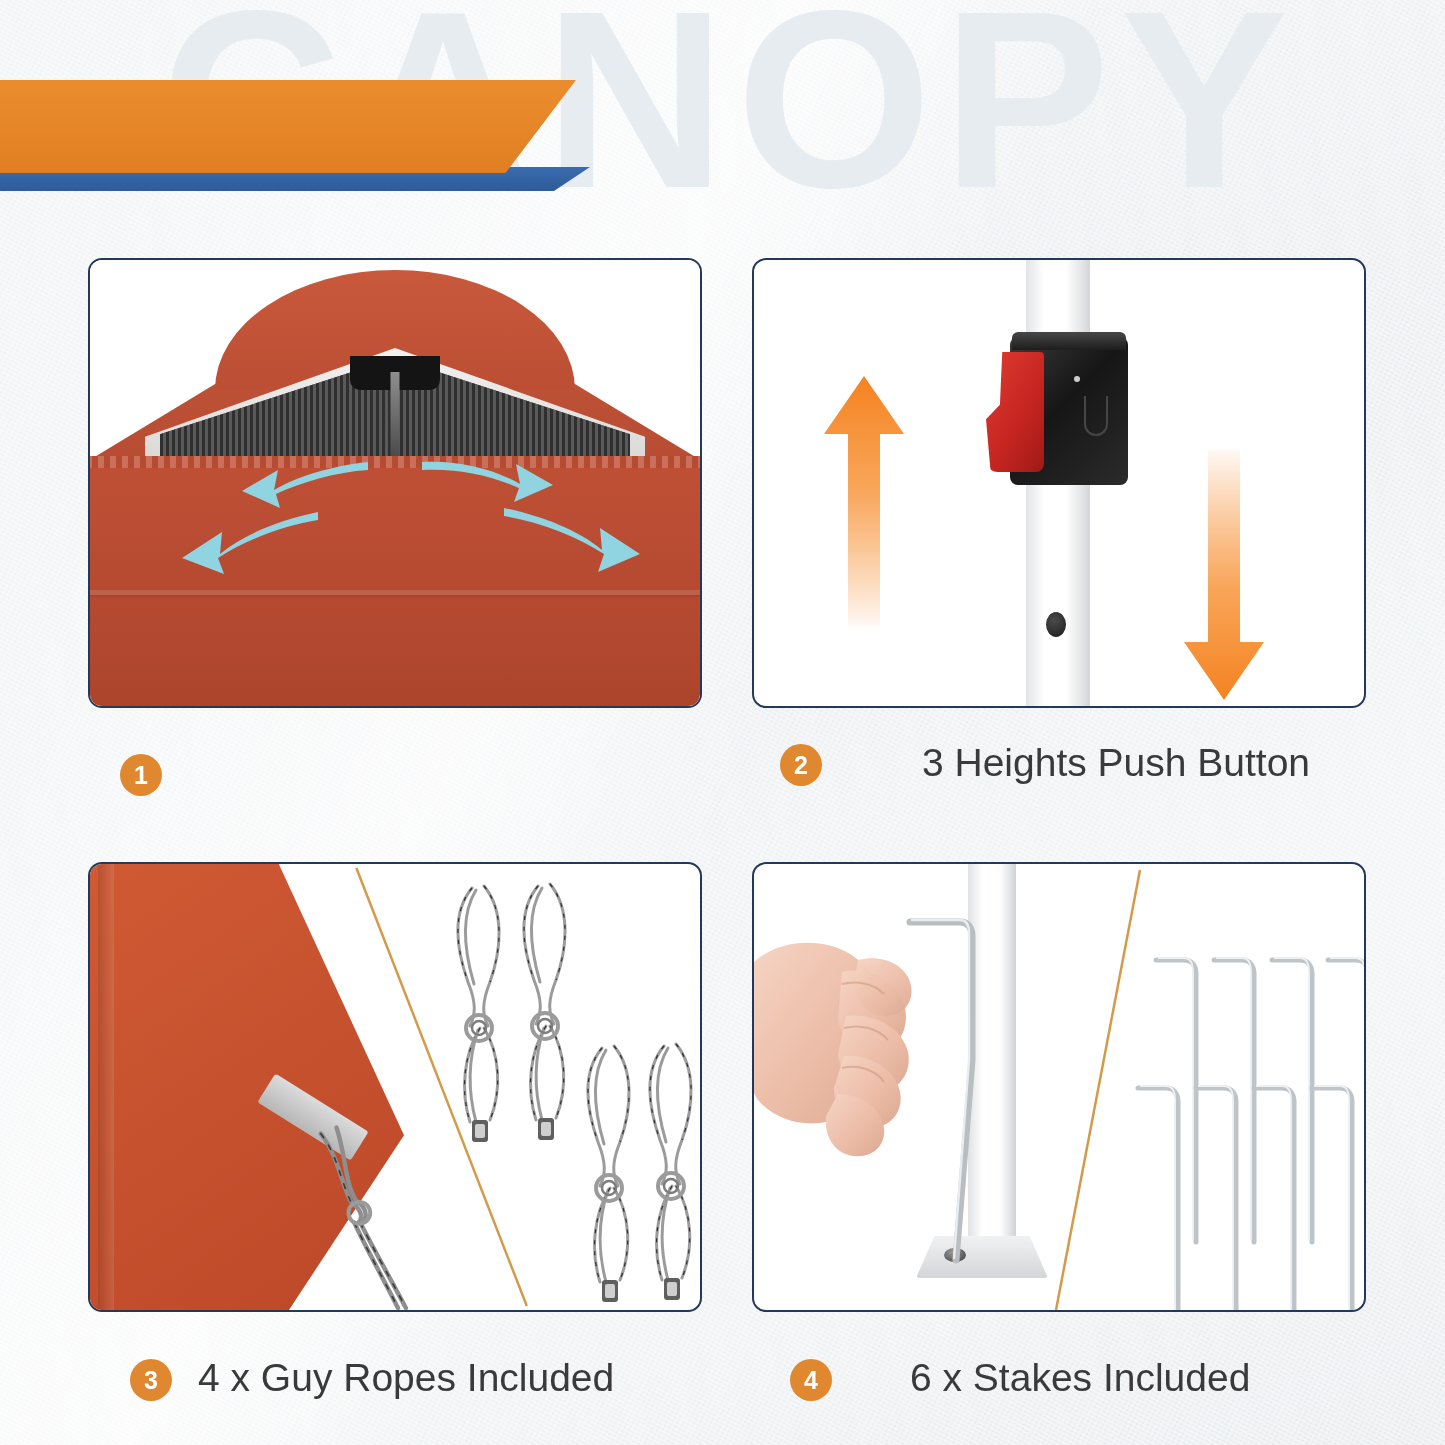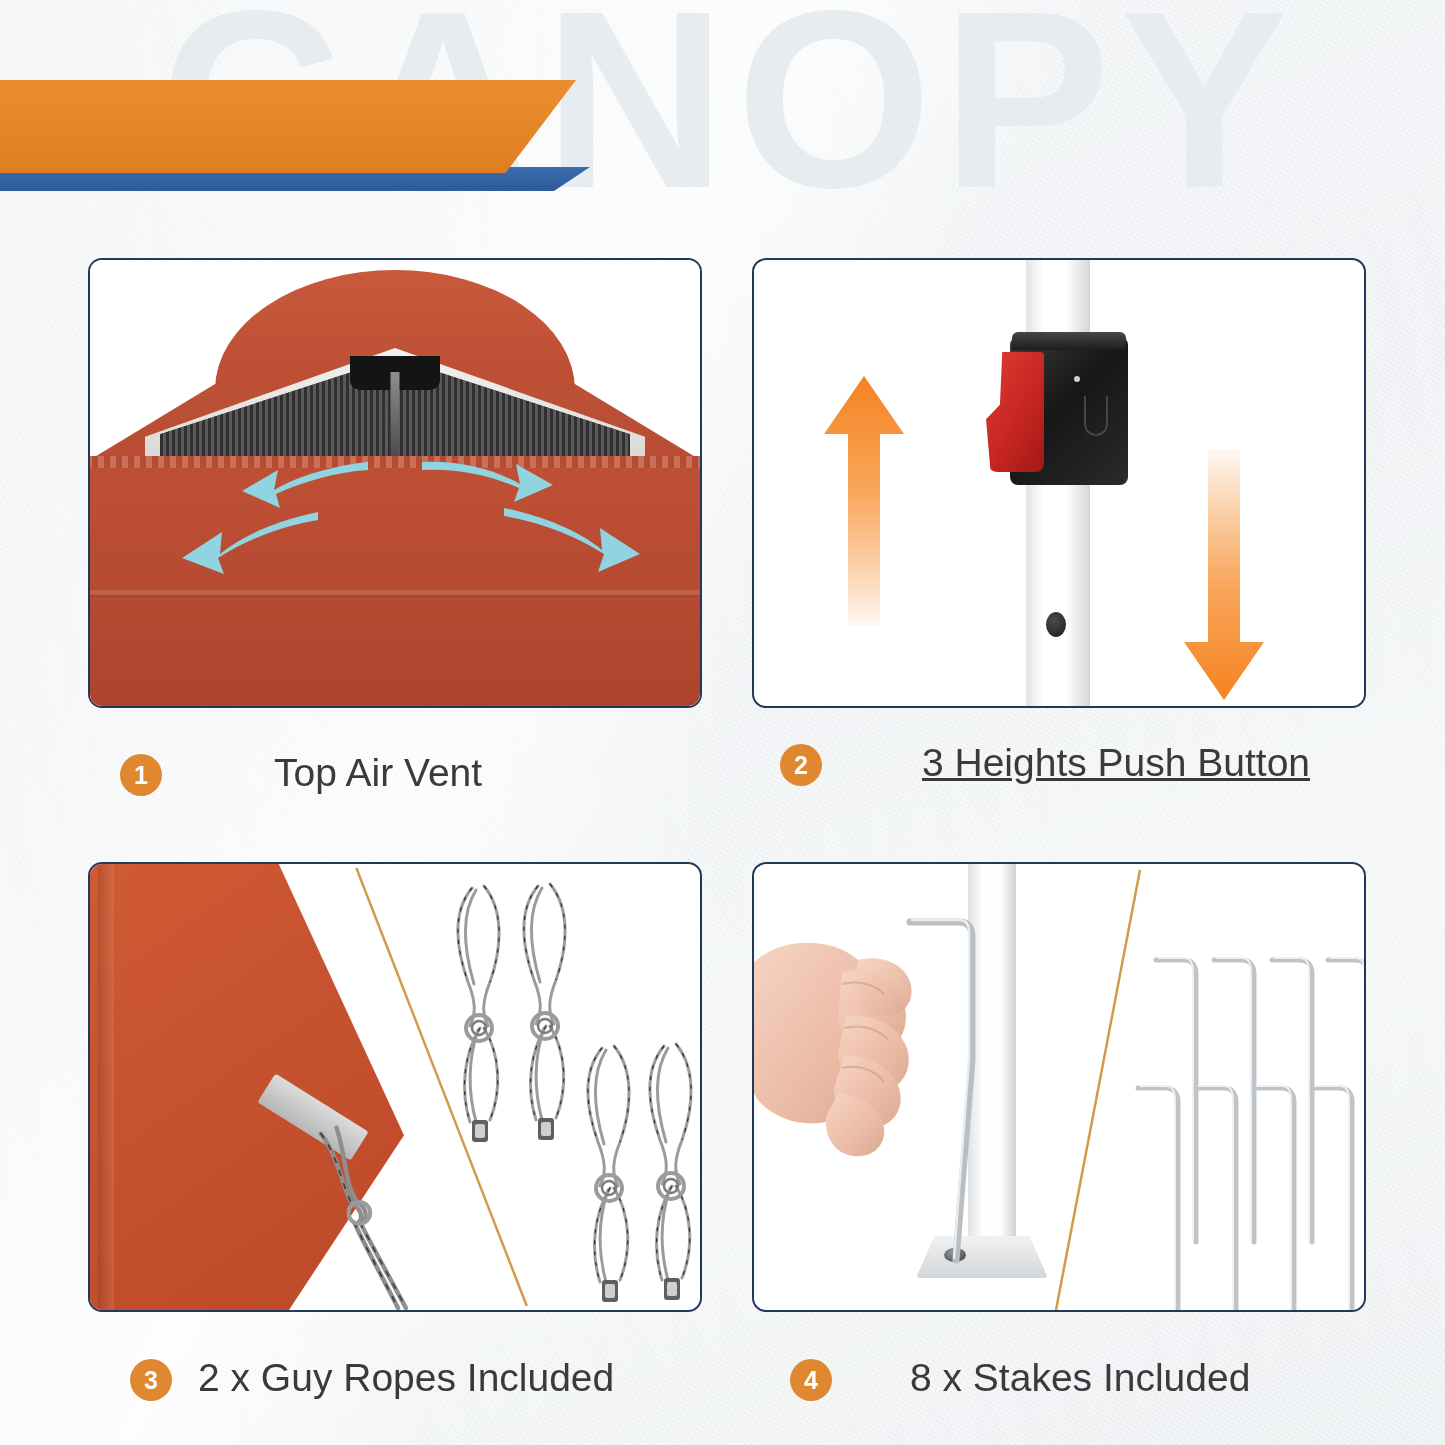--- a/index.html
+++ b/index.html
@@ -89,21 +89,21 @@
   }
   .caption-text {
     color: #3a3a3c;
     font-size: 39px;
     line-height: 1.17;
     font-weight: normal;
   }
   #cap-1 { left: 120px; top: 750px; width: 580px; }
   #cap-1 .caption-text { margin-left: 112px; }
   #cap-2 { left: 780px; top: 740px; width: 600px; }
-  #cap-2 .caption-text { margin-left: 44px; text-align: center; width: 500px; text-decoration: underline; }
+  #cap-2 .caption-text { margin-left: 44px; text-align: center; width: 500px; }
   #cap-3 { left: 130px; top: 1355px; width: 580px; }
   #cap-3 .caption-text { margin-left: 26px; }
   #cap-4 { left: 790px; top: 1355px; width: 580px; }
   #cap-4 .caption-text { margin-left: 78px; }
 
   
   .p1-stage { position: absolute; inset: 0; background:#fff; }
   .p1-body {
     position: absolute; left: -4px; top: 196px; width: 622px; height: 262px;
     background: linear-gradient(180deg,#bf5035 0%,#b54a31 55%,#ab442c 100%);
@@ -586,33 +586,32 @@
         </g>
         <g stroke="#eef1f3" stroke-width="1.8" fill="none">
           <path d="M8 8 L 34 8 C 40 8, 43 13, 43 22 L 43 242"></path>
         </g>
       </svg>
     </div>
   </div>
 
   <div class="caption" id="cap-1">
     <div class="badge">1</div>
-    <div class="caption-text">Top Air Vent</div>
   </div>
 
   <div class="caption" id="cap-2">
     <div class="badge">2</div>
     <div class="caption-text">
       <div>3 Heights Push Button</div>
     </div>
   </div>
 
   <div class="caption" id="cap-3">
     <div class="badge">3</div>
-    <div class="caption-text">2 x Guy Ropes Included</div>
+    <div class="caption-text">4 x Guy Ropes Included</div>
   </div>
 
   <div class="caption" id="cap-4">
     <div class="badge">4</div>
-    <div class="caption-text">8 x Stakes Included</div>
+    <div class="caption-text">6 x Stakes Included</div>
   </div>
 
 </div>
 
 </body></html>

